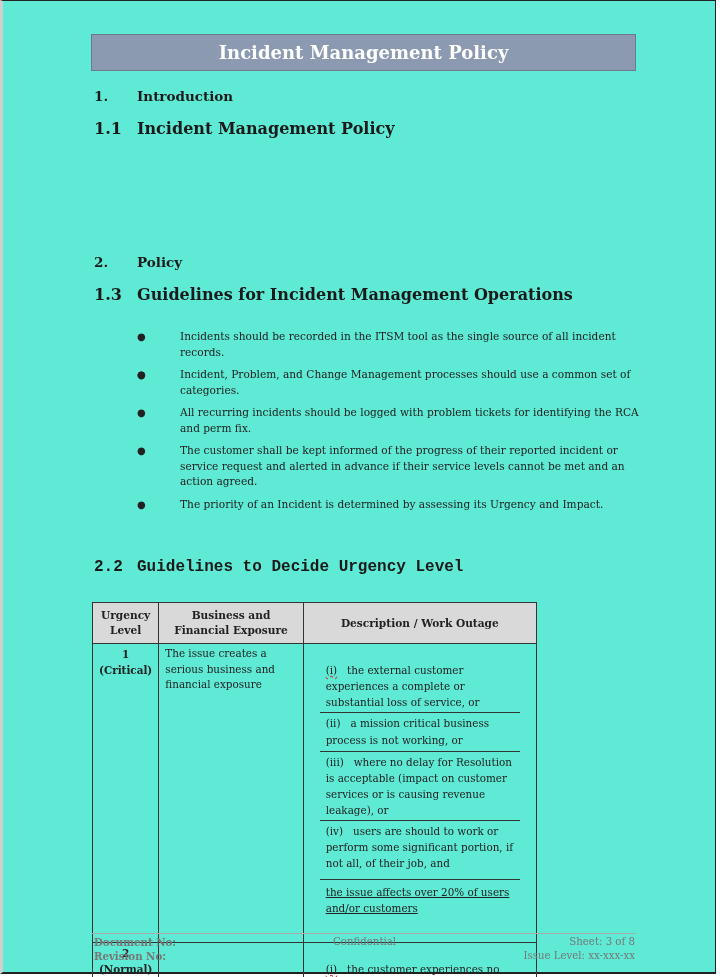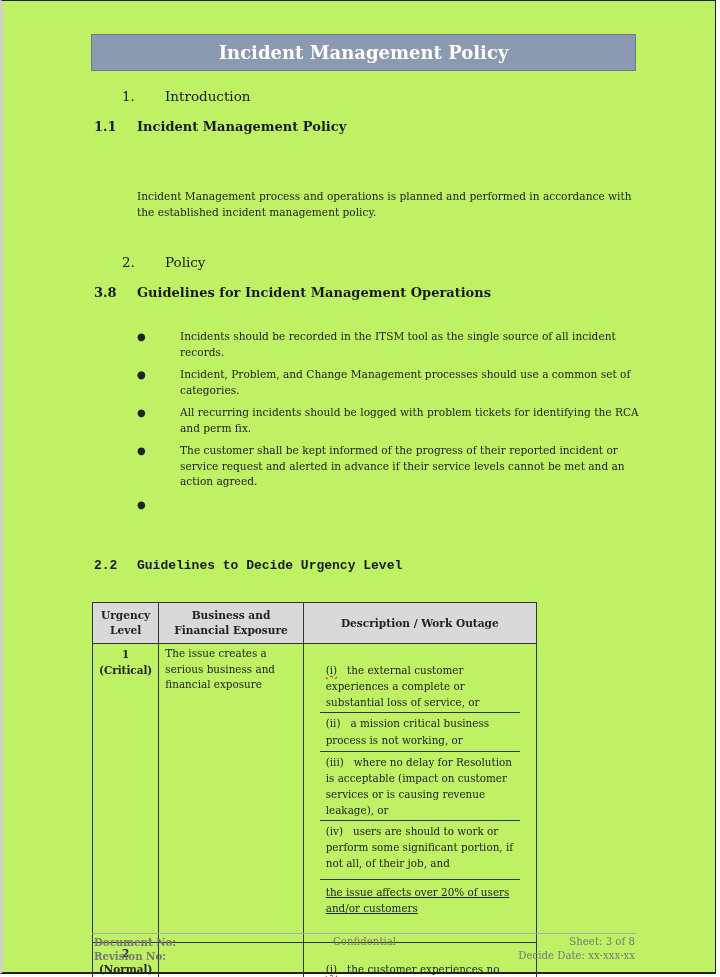--- a/index.html
+++ b/index.html
@@ -4,34 +4,34 @@
 <style>
   html, body { margin: 0; padding: 0; }
   body {
     width: 720px; height: 977px; overflow: hidden; background: #ffffff;
     font-family: "DejaVu Serif", "Liberation Serif", serif;
     color: #1a1a1a;
   }
   .page {
     position: relative; width: 716px; height: 974px;
     border: 1px solid #222; border-left: 3px solid #cfcfcf;
-    box-sizing: border-box; background: #bef264; margin: 0;
+    box-sizing: border-box; background: #5eead4; margin: 0;
     border-top: 1px solid #222; border-right: 1px solid #222; border-bottom: 2px solid #222;
   }
   .title-bar {
     position: absolute; left: 88px; top: 33px; width: 545px; height: 37px;
     background: #8b9ab0; border: 1px solid #6e7a8c; box-sizing: border-box;
     display: flex; align-items: center; justify-content: center;
   }
   .title-bar span {
     color: #fff; font-weight: bold; font-size: 18px; letter-spacing: 0px;
   }
-  .h1 { position: absolute; left: 91px; font-weight: normal; font-size: 13.5px; margin-left: 28px; }
+  .h1 { position: absolute; left: 91px; font-weight: bold; font-size: 13.5px; }
   .h1 .num { display: inline-block; width: 43px; }
-  .h2 { position: absolute; left: 91px; font-weight: bold; font-size: 13px; }
+  .h2 { position: absolute; left: 91px; font-weight: bold; font-size: 16px; }
   .h2 .num { display: inline-block; width: 43px; }
   .para {
     position: absolute; left: 134px; width: 500px; font-size: 10.6px; line-height: 15.5px;
     color: #222;
   }
   .bullets { position: absolute; left: 134px; top: 328px; width: 510px; margin: 0; padding: 0; list-style: none; }
   .bullets li {
     position: relative; padding-left: 43px; font-size: 10.6px; line-height: 15.5px; color: #222;
     margin-bottom: 7px;
   }
@@ -69,37 +69,36 @@
   </div>
 
   <div class="h1" style="top:87px;">
     <span class="num">1.</span><span>Introduction</span>
   </div>
 
   <div class="h2" style="top:118px;">
     <span class="num">1.1</span><span>Incident Management Policy</span>
   </div>
 
-  <div class="para" style="top:188px;">Incident Management process and operations is planned and performed in accordance with the established incident management policy.</div>
 
   <div class="h1" style="top:253px;">
     <span class="num">2.</span><span>Policy</span>
   </div>
 
   <div class="h2" style="top:284px;">
-    <span class="num">3.8</span><span>Guidelines for Incident Management Operations</span>
+    <span class="num">1.3</span><span>Guidelines for Incident Management Operations</span>
   </div>
 
   <ul class="bullets">
     <li><span class="dot">●</span><span>Incidents should be recorded in the ITSM tool as the single source of all incident records.</span></li>
     <li><span class="dot">●</span></li>
     <li><span class="dot">●</span><span>Incident, Problem, and Change Management processes should use a common set of categories.</span></li>
     <li><span class="dot">●</span><span>All recurring incidents should be logged with problem tickets for identifying the RCA and perm fix.</span></li>
     <li><span class="dot">●</span><span>The customer shall be kept informed of the progress of their reported incident or service request and alerted in advance if their service levels cannot be met and an action agreed.</span></li>
-    <li><span class="dot">●</span></li>
+    <li><span class="dot">●</span><span>The priority of an Incident is determined by assessing its Urgency and Impact.</span></li>
   </ul>
 
   <div class="h2" style="top:557px;font-family:Liberation Mono, monospace;">
     <span class="num">2.2</span><span>Guidelines to Decide Urgency Level</span>
   </div>
 
   <table class="urg">
     <colgroup>
       <col style="width:70px">
         <col style="width:182px">
@@ -141,16 +140,16 @@
   </table>
 
   <div class="footer-rule"></div>
   <div class="footer" style="top:935px;">
     <span class="l">Document No:</span>
     <span class="c">Confidential</span>
     <span class="r">Sheet: 3 of 8</span>
   </div>
   <div class="footer" style="top:949px;">
     <span class="l">Revision No:</span>
-    <span class="r">Decide Date: xx-xxx-xx</span>
+    <span class="r">Issue Level: xx-xxx-xx</span>
   </div>
 
 </div>
 
 </body></html>

